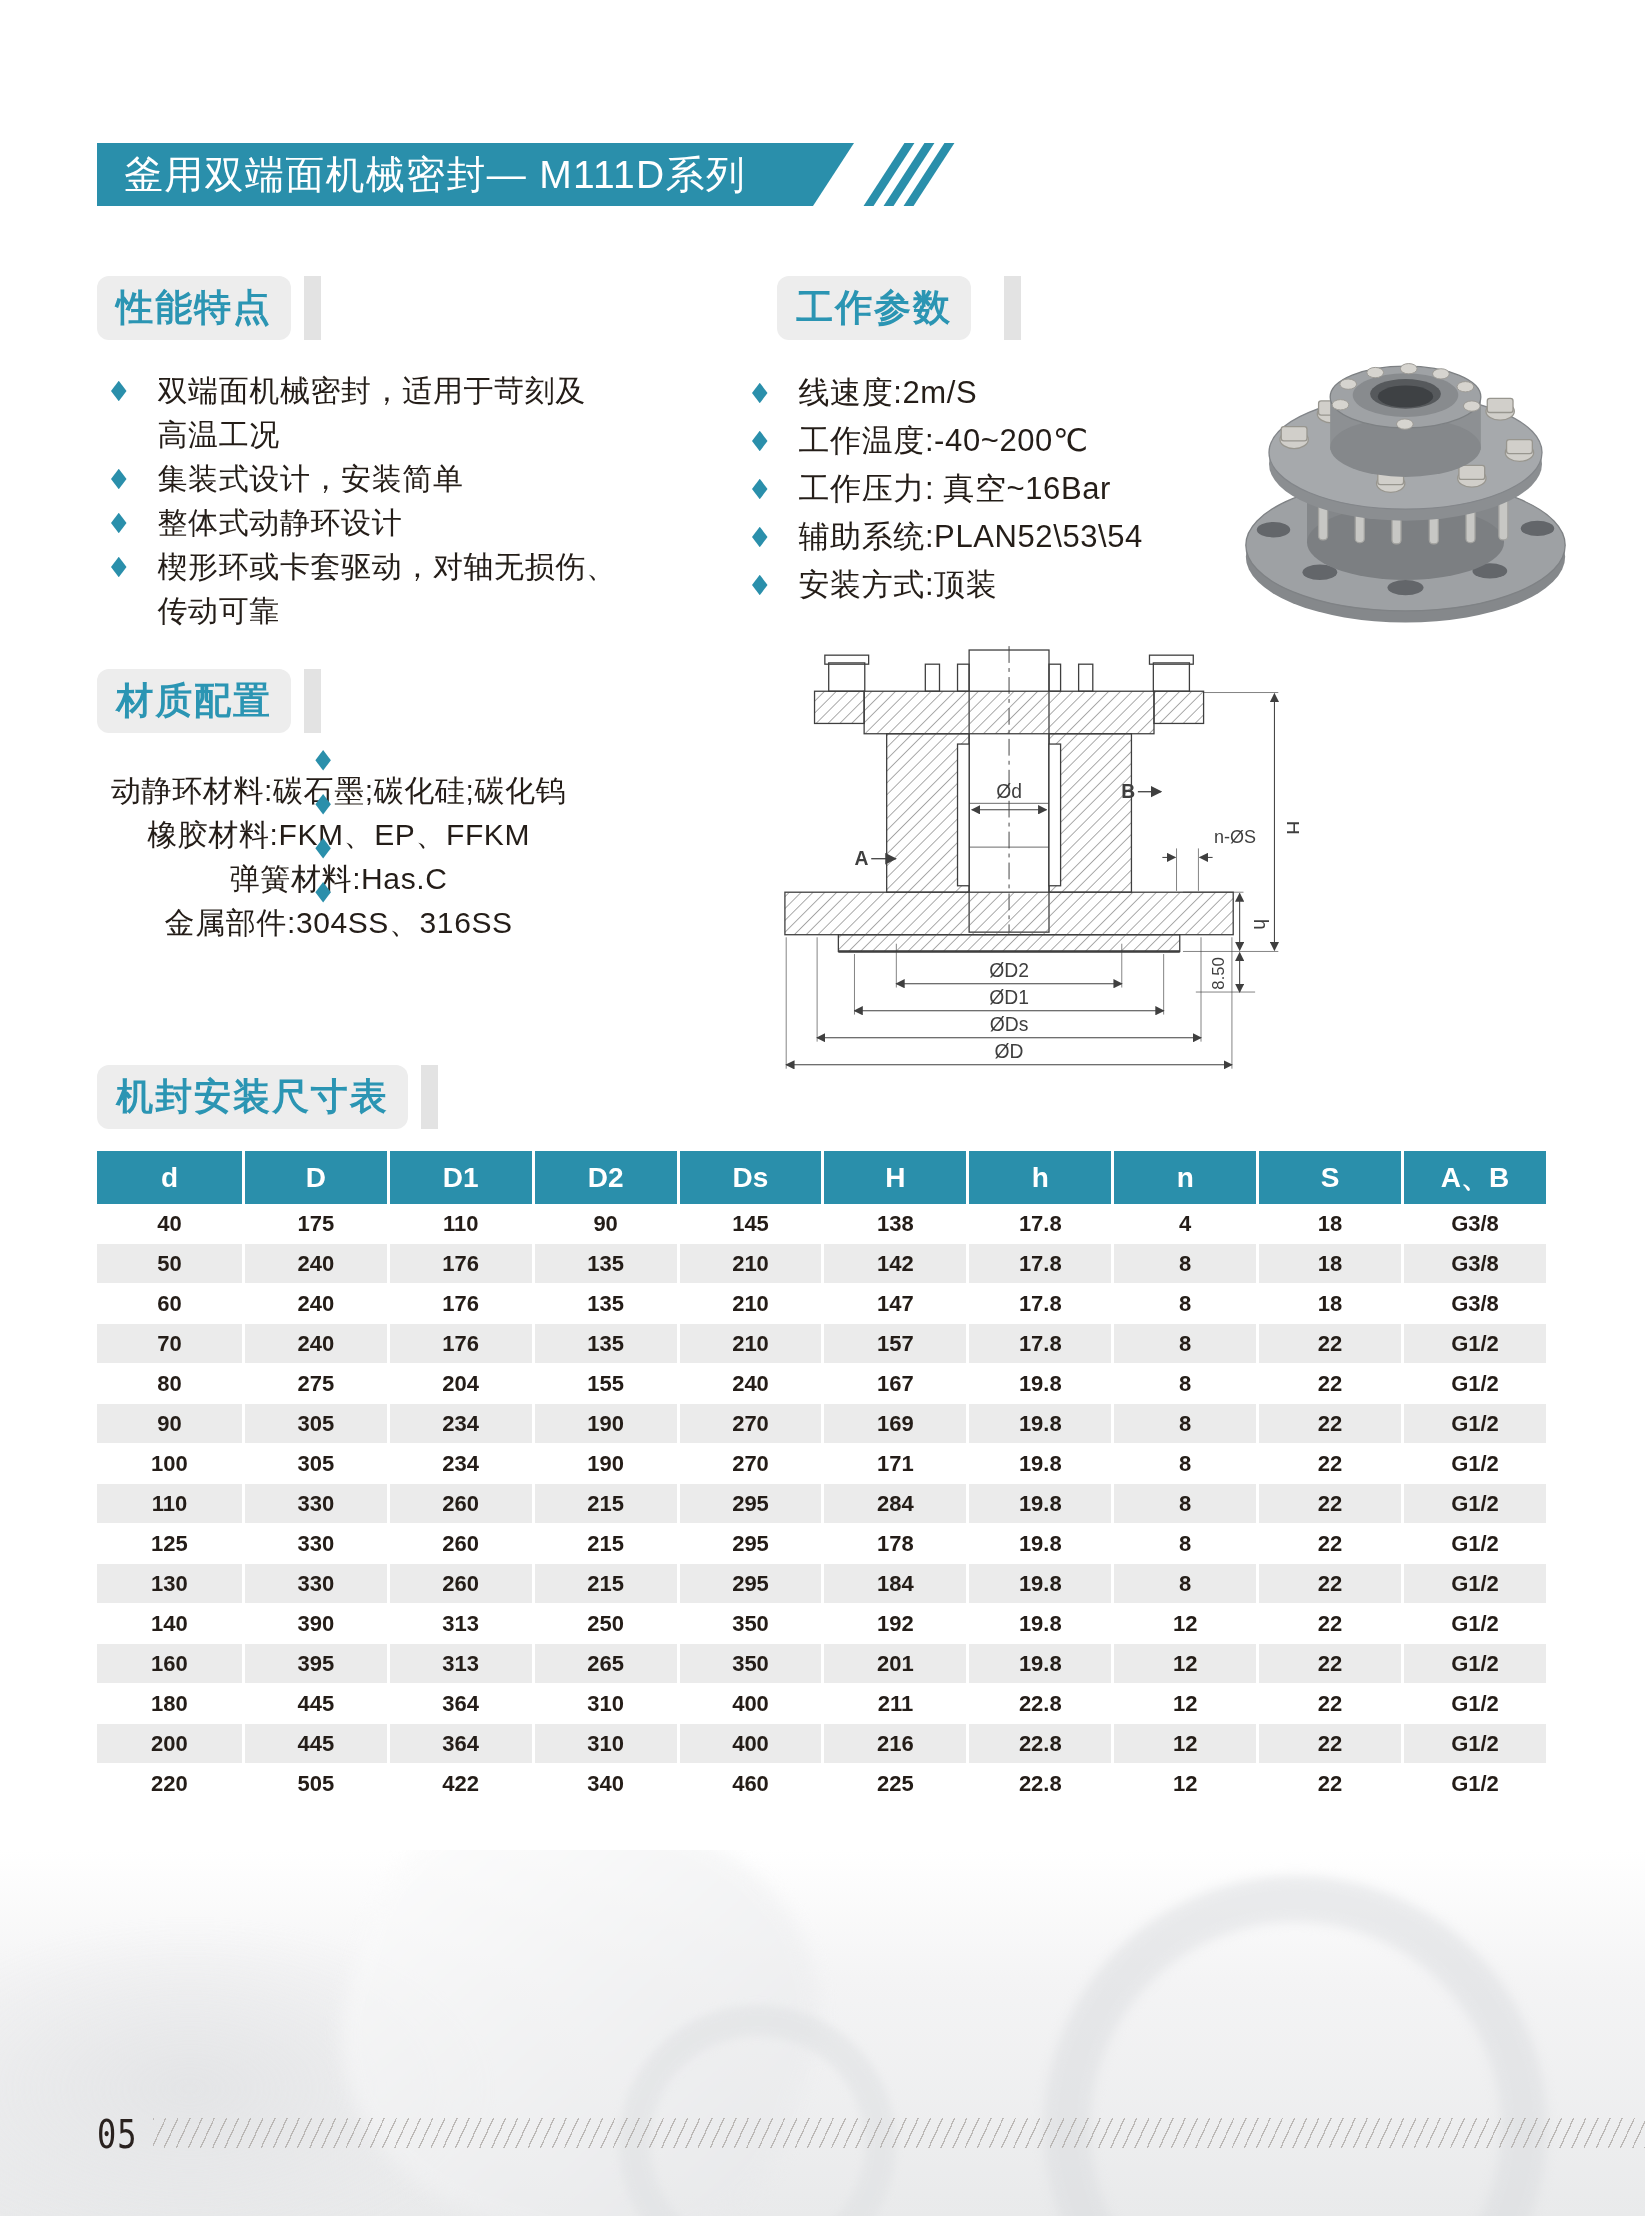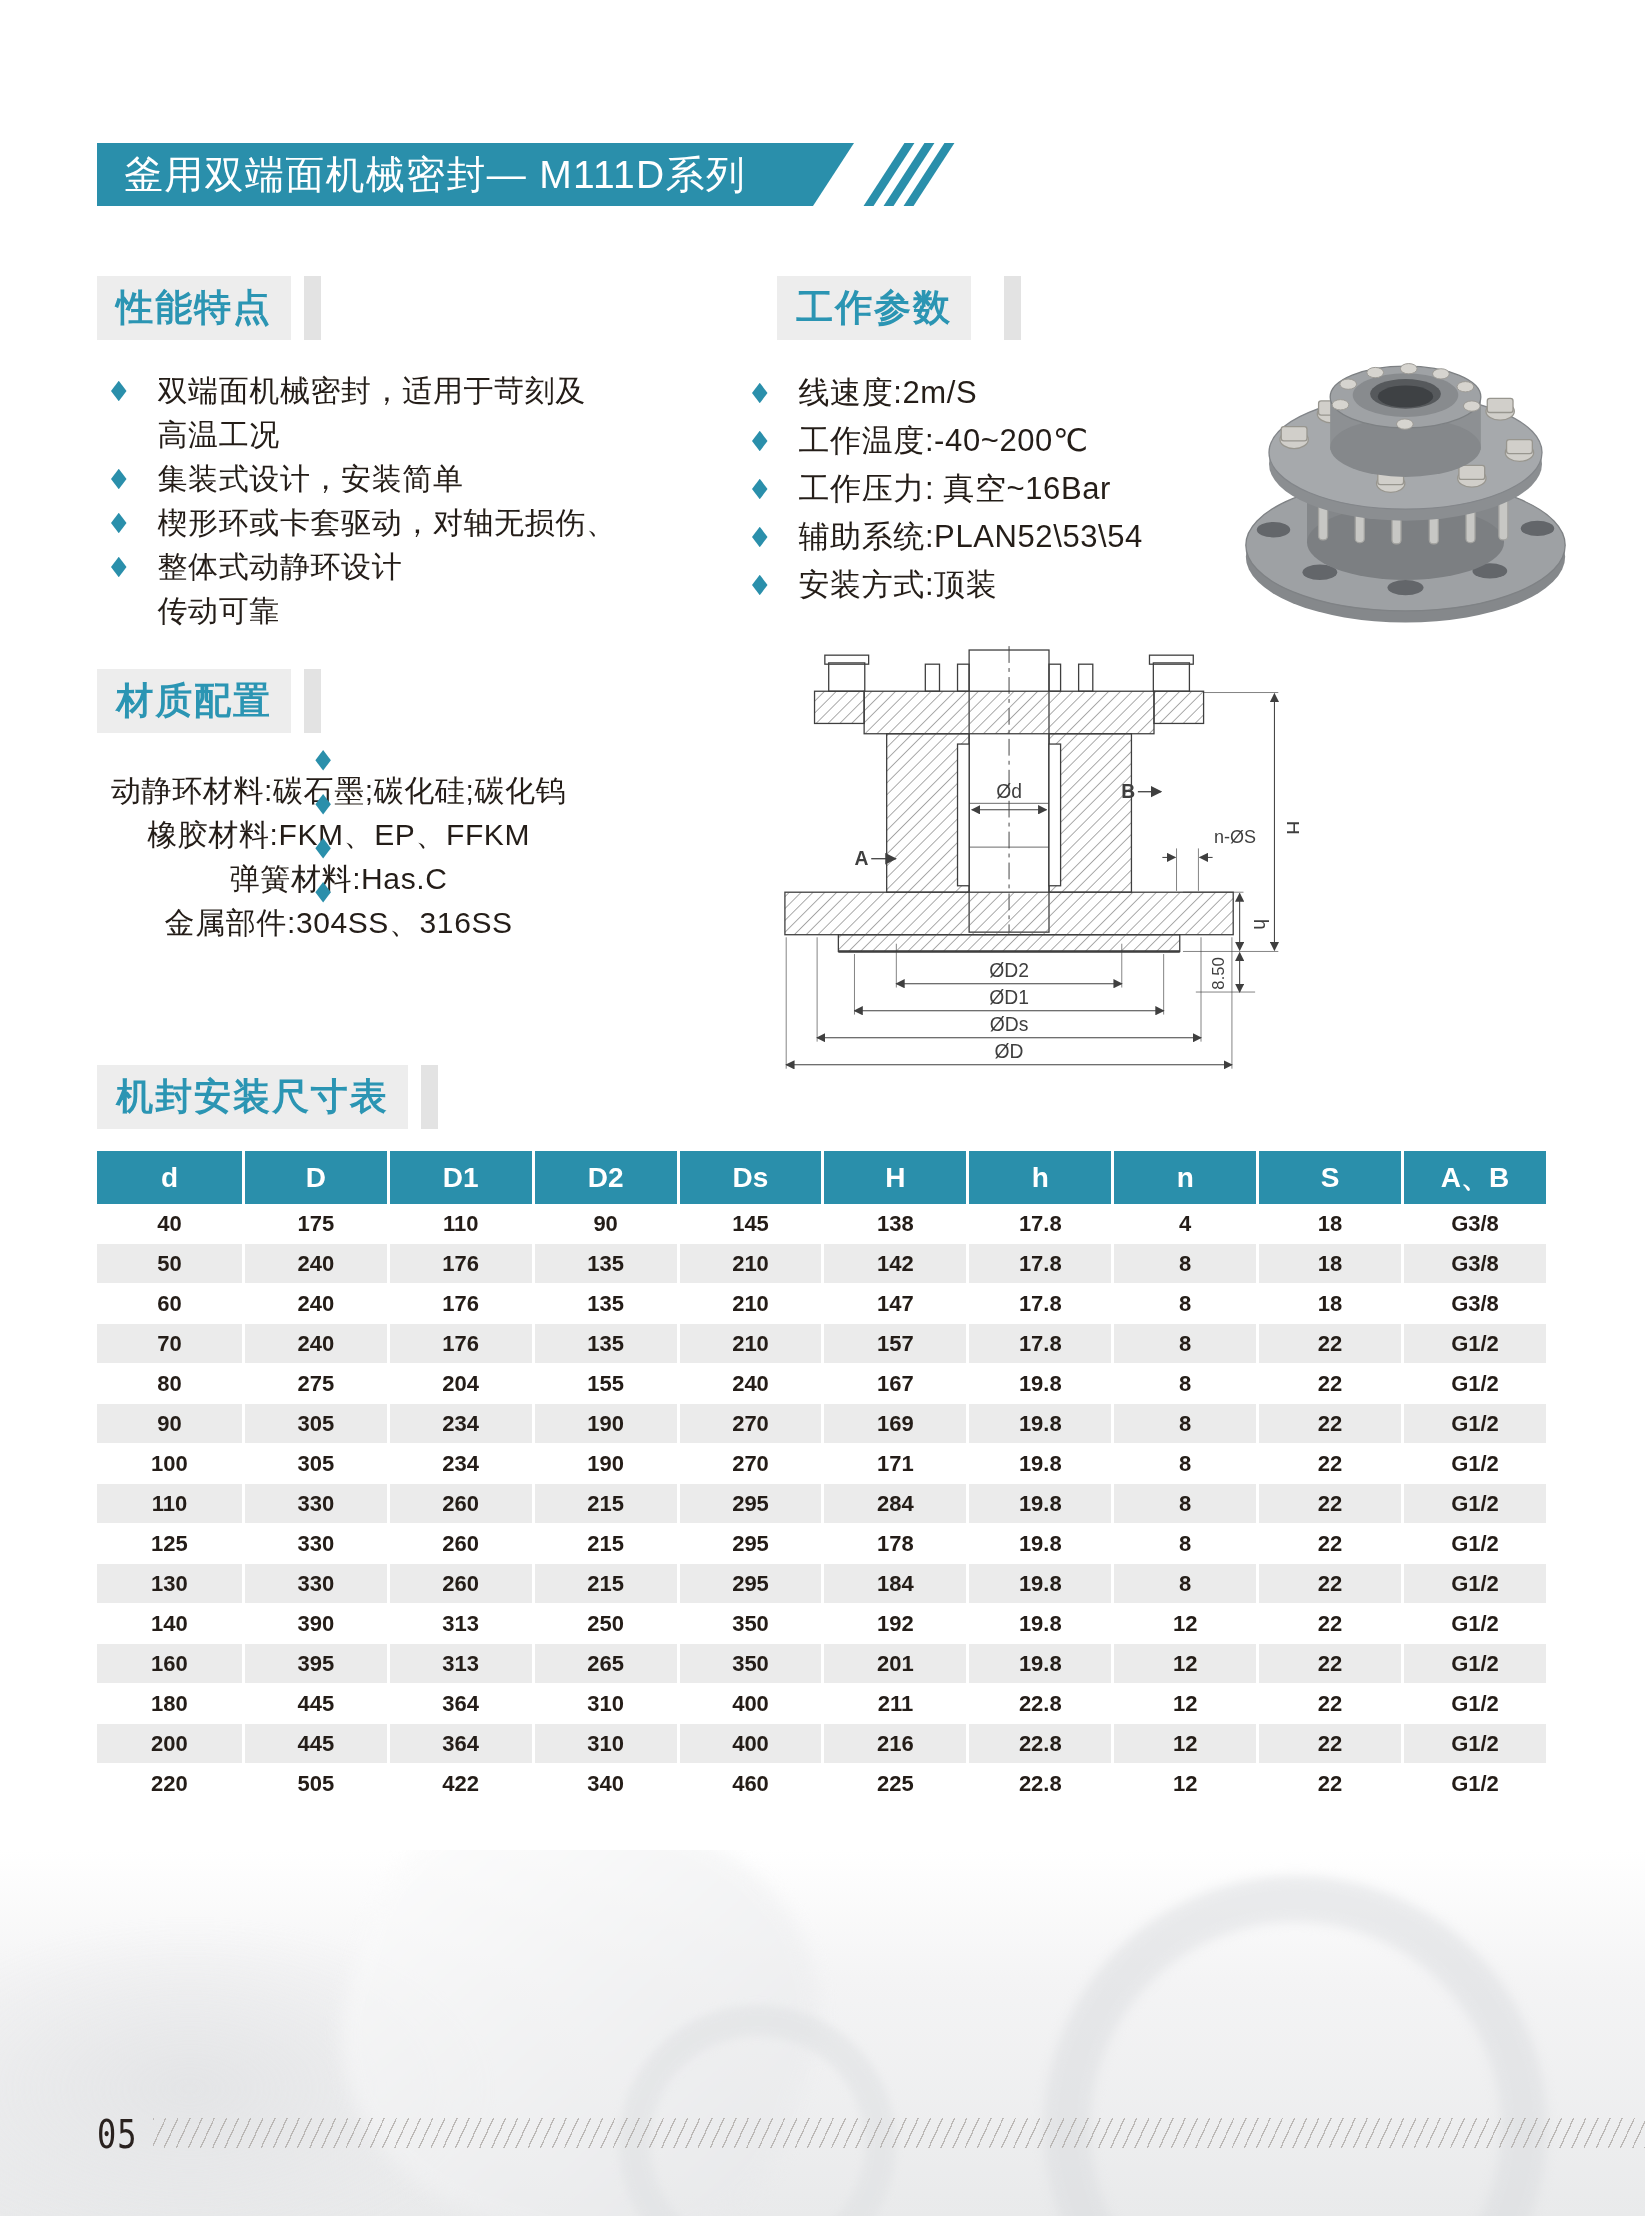--- a/index.html
+++ b/index.html
@@ -14,21 +14,21 @@
   
   .banner{position:absolute;left:97px;top:143px;width:757px;height:63px;background:var(--teal);
     clip-path:polygon(0 0,100% 0,calc(100% - 41px) 100%,0 100%);
     display:flex;align-items:center;padding-left:27px;}
   .banner-title{color:#fff;font-size:39px;font-weight:normal;letter-spacing:1.3px;white-space:nowrap;}
   .banner-stripes{position:absolute;left:884px;top:143px;height:63px;display:flex;gap:9.7px;}
   .banner-stripe{width:10.3px;height:63px;background:var(--teal);transform:skewX(-33deg);}
 
   
   .sec-head{position:absolute;display:flex;align-items:stretch;height:64px;}
-  .sec-box{background:var(--head-bg);padding:0 19.3px;display:flex;align-items:center;}
+  .sec-box{background:var(--head-bg);padding:0 19.3px;display:flex;align-items:center;border-radius:12px;}
   .sec-box span{color:var(--teal-text);font-size:37px;font-weight:bold;letter-spacing:1.9px;white-space:nowrap;}
   .sec-bar{width:17px;margin-left:13px;background:var(--bar);}
 
   
   .blist{position:absolute;display:flex;flex-direction:column;}
   .bullet-line{display:flex;align-items:center;height:41px;}
   .diamond{width:15.5px;height:20.6px;background:var(--teal);margin-right:31px;flex:none;
     clip-path:polygon(50% 0,100% 50%,50% 100%,0 50%);}
   .diamond.hidden{visibility:hidden;}
   .bullet-text{font-size:30px;font-weight:normal;color:var(--dark);letter-spacing:0.6px;white-space:nowrap;}
@@ -110,25 +110,25 @@
       <div class="bullet-line">
         <span class="diamond hidden"></span>
         <span class="bullet-text">高温工况</span>
       </div>
       <div class="bullet-line">
         <span class="diamond"></span>
         <span class="bullet-text">集装式设计，安装简单</span>
       </div>
       <div class="bullet-line">
         <span class="diamond"></span>
+        <span class="bullet-text">整体式动静环设计</span>
+      </div>
+      <div class="bullet-line">
+        <span class="diamond"></span>
         <span class="bullet-text">楔形环或卡套驱动，对轴无损伤、</span>
-      </div>
-      <div class="bullet-line">
-        <span class="diamond"></span>
-        <span class="bullet-text">整体式动静环设计</span>
       </div>
       <div class="bullet-line">
         <span class="diamond hidden"></span>
         <span class="bullet-text">传动可靠</span>
       </div>
     </div>
   <div class="blist params" style="left:752px;top:369px;">
       <div class="bullet-line">
         <span class="diamond"></span>
         <span class="bullet-text">线速度:2m/S</span>

